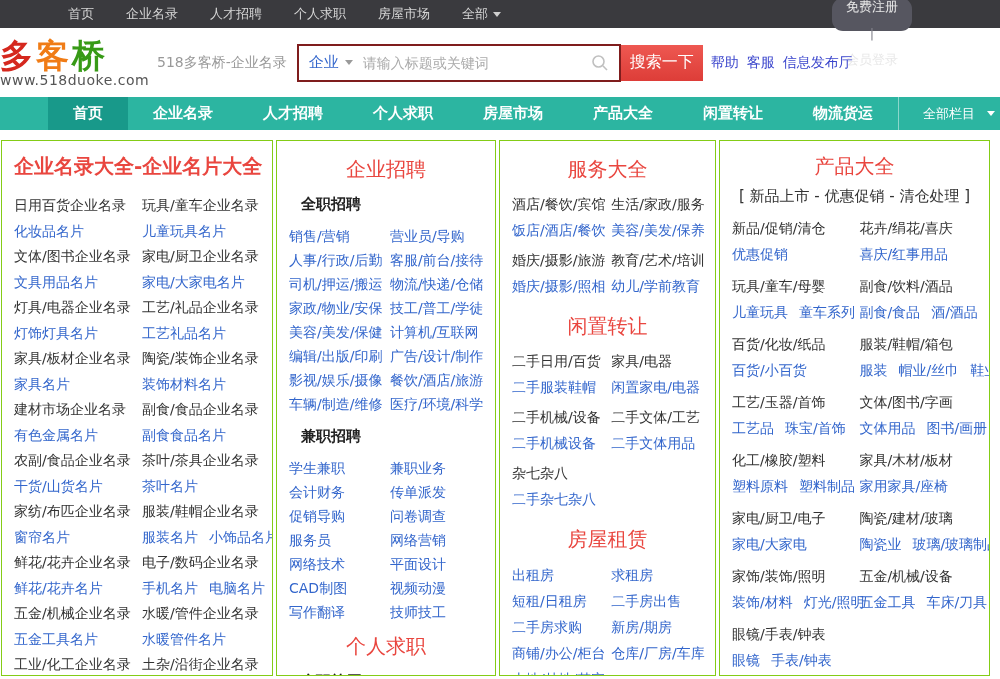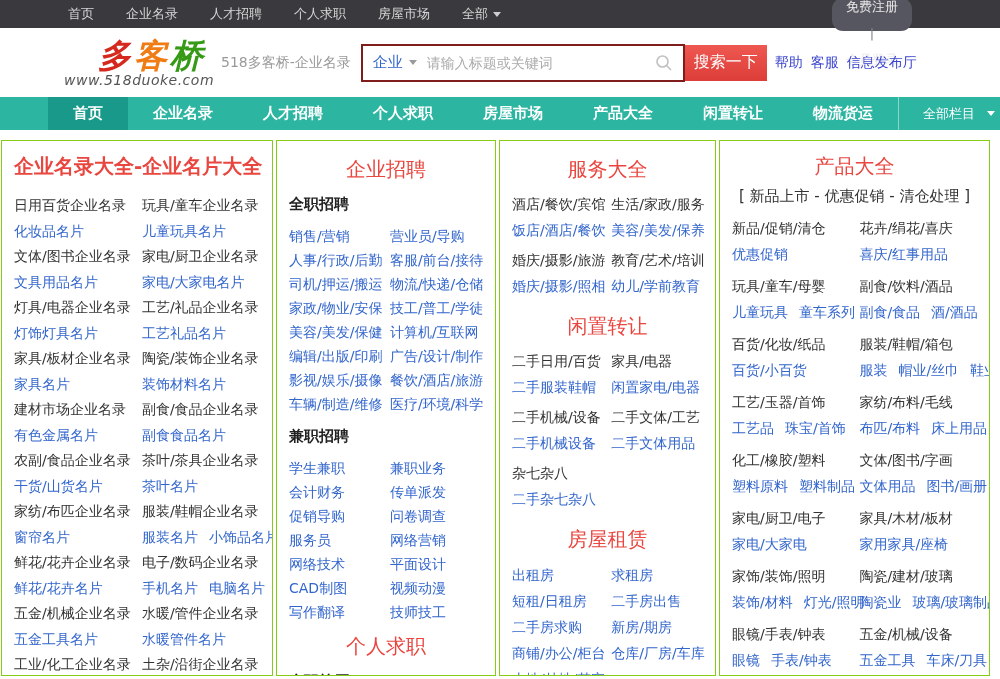--- a/index.html
+++ b/index.html
@@ -18,21 +18,21 @@
   .tb-more{display:flex;align-items:center;margin-right:0;cursor:pointer;}
   .caret-dn{width:0;height:0;border-left:4px solid transparent;border-right:4px solid transparent;
     border-top:5px solid #cfcfcf;display:inline-block;margin-left:5px;}
   .tb-right{
     margin-left:auto;margin-right:88px;background:#565660;border-radius:11px;
     height:33px;display:flex;align-items:center;padding:0 14px;gap:10px;font-size:13px;color:#e8e8e8;flex-direction:column;
   }
   .tb-divider{color:#83838c;}
   
   .header{height:69px;display:flex;align-items:center;background:#fff;}
-  .logo{margin-left:64px;width:142px;text-align:right;cursor:pointer;font-style:italic;}
+  .logo{width:142px;text-align:left;cursor:pointer;}
   .logo-chars{font-family:"DejaVu Serif","Liberation Serif",serif;font-weight:bold;
     font-size:33px;line-height:35px;letter-spacing:3px;}
   .logo-url{font-size:14px;color:#555;line-height:15px;letter-spacing:.5px;}
   .tagline{color:#999;font-size:14px;margin-left:15px;white-space:nowrap;}
   .searchwrap{display:flex;margin-left:10px;align-items:center;}
   .searchbox{width:300px;height:34px;border:2px solid #7f1d1d;display:flex;align-items:center;
     padding:0 10px;box-sizing:content-box;background:#fff;}
   .search-cat{color:var(--blue,#3366cc);font-size:15px;display:flex;align-items:center;cursor:pointer;white-space:nowrap;}
   .search-cat .caret-dn{border-top-color:#9a9a9a;margin:0 8px 0 6px;}
   .searchbox input{border:none;outline:none;flex:1;font-size:14px;color:#c2410c;min-width:0;background:transparent;}
@@ -57,22 +57,22 @@
   .nav-right .caret-dn{border-top-color:#fff;}
   
   .content{display:flex;gap:3px;margin:10px 0 0 1px;height:536px;}
   .box{background:#fff;border:1px solid #84cc16;padding:6px 12px 0;box-sizing:border-box;overflow:hidden;}
   .c0{width:272px;}.c1{width:220px;}.c2{width:217px;}.c3{width:271px;}
   .col-title{font-size:20px;line-height:28px;margin:5px 0 9px;color:var(--red,#e9463f);
     text-align:center;white-space:nowrap;}
   .c0 .col-title{font-weight:bold;margin-bottom:13px;}
   .c1 .col-title,.c2 .col-title{margin-top:8px;}
   .col-subtitle{font-size:15px;color:#333;text-align:center;margin:-2px 0 10px;white-space:nowrap;}
-  .col-heading{font-size:15px;font-weight:bold;color:#222;line-height:24px;margin:8px 0 8px;}
-  .subcols{display:flex;}
+  .col-heading{font-size:15px;font-weight:bold;color:#222;line-height:24px;margin:8px 12px 8px;}
+  .subcols{display:flex;justify-content:flex-end;}
   .subcol{width:52%;}
   .subcol:last-child{width:48%;}
   .cat{font-size:14px;color:#333;line-height:25px;cursor:pointer;white-space:nowrap;}
   .linkline{line-height:25px;white-space:nowrap;}
   .lnk{font-size:14px;color:var(--blue,#3366cc);text-decoration:none;cursor:pointer;}
   .linkline .lnk{margin-right:11px;}
   .c1 .linkline{line-height:23px;}
   .c2 .pair{margin-bottom:5px;}
   .c3 .pair{margin-bottom:7px;}
 </style>
@@ -394,24 +394,20 @@
           </div>
           <div class="pair">
             <div class="cat">副食/饮料/酒品</div>
             <div class="linkline"><a class="lnk">副食/食品</a><a class="lnk">酒/酒品</a></div>
           </div>
           <div class="pair">
             <div class="cat">服装/鞋帽/箱包</div>
             <div class="linkline"><a class="lnk">服装</a><a class="lnk">帽业/丝巾</a><a class="lnk">鞋业</a></div>
           </div>
           <div class="pair">
-            <div class="cat">家纺/布料/毛线</div>
-            <div class="linkline"><a class="lnk">布匹/布料</a><a class="lnk">床上用品</a></div>
-          </div>
-          <div class="pair">
             <div class="cat">文体/图书/字画</div>
             <div class="linkline"><a class="lnk">文体用品</a><a class="lnk">图书/画册</a></div>
           </div>
           <div class="pair">
             <div class="cat">家具/木材/板材</div>
             <div class="linkline"><a class="lnk">家用家具/座椅</a></div>
           </div>
           <div class="pair">
             <div class="cat">陶瓷/建材/玻璃</div>
             <div class="linkline"><a class="lnk">陶瓷业</a><a class="lnk">玻璃/玻璃制品</a></div>

